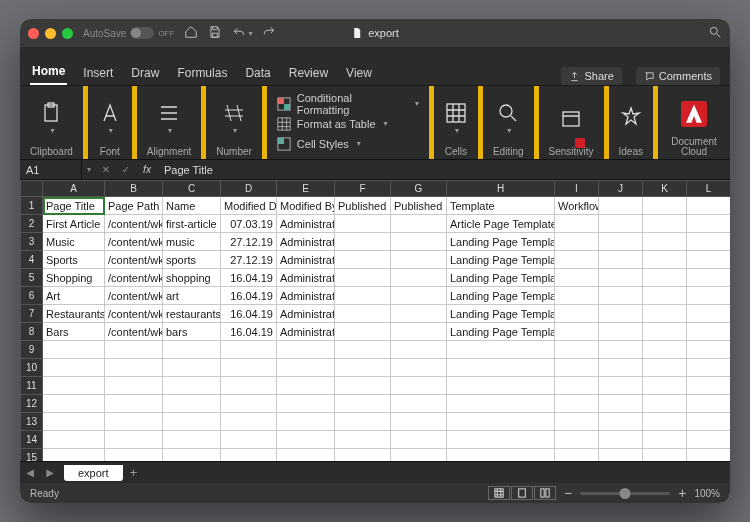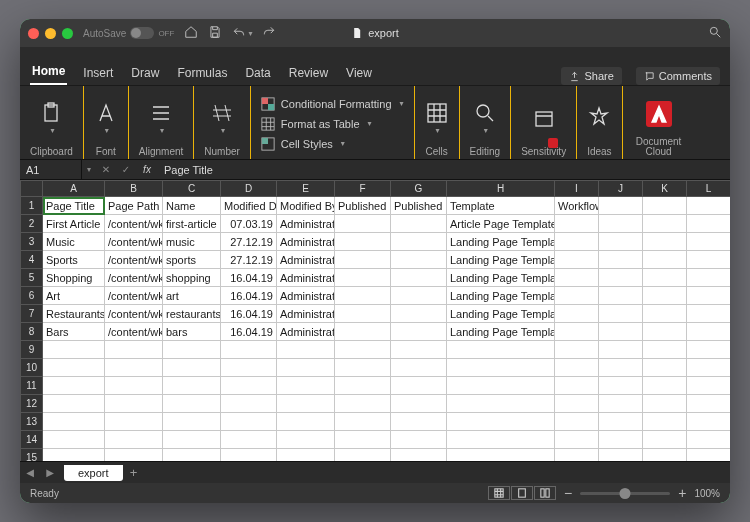--- a/index.html
+++ b/index.html
@@ -22,21 +22,21 @@
   .titlebar .right svg{width:14px;height:14px;stroke:#ccc;fill:none;stroke-width:1.5;}
   
   .tabs { height:39px; background:#2b2b2b; display:flex; align-items:flex-end; padding:0 10px; gap:14px; font-size:12px; color:#d0d0d0; border-bottom:1px solid #1a1a1a;}
   .tab { padding:4px 2px 5px; cursor:pointer;}
   .tab.active{ color:#fff; border-bottom:2px solid #fff; font-weight:600;}
   .tabs .spacer{flex:1;}
   .tabbtn{ background:#3a3a3a; border-radius:3px; padding:3px 8px; font-size:11px; color:#ddd; display:flex; align-items:center; gap:4px;}
   .tabbtn svg{width:11px;height:11px;stroke:#ddd;fill:none;stroke-width:1.8;}
   
   .ribbon { height:74px; background:#2b2b2b; display:flex; border-bottom:1px solid #111; font-size:10px; color:#bbb;}
-  .group { border-right:1px solid #eab308; padding:4px 10px 2px; display:flex; flex-direction:column; align-items:center; justify-content:space-between;}
+  .group { border-right:5px solid #eab308; padding:4px 10px 2px; display:flex; flex-direction:column; align-items:center; justify-content:space-between;}
   .group .top{flex:1; display:flex; align-items:center; justify-content:center;}
   .group .lbl{font-size:10px; color:#aaa; text-align:center;}
   .bigicon{display:flex;flex-direction:column;align-items:center;gap:1px;}
   .bigicon svg{width:24px;height:24px;stroke:#ddd;fill:none;stroke-width:1.3;}
   .chev{font-size:8px;color:#999;margin-left:2px;}
   .tbl-group{align-items:flex-start;}
   .tbl-row{display:flex;align-items:center;gap:6px;font-size:11px;color:#d0d0d0;height:20px;cursor:pointer;}
   .tbl-row svg{width:14px;height:14px;}
   .adobe{width:26px;height:26px;background:#d32027;border-radius:3px;display:flex;align-items:center;justify-content:center;}
   .adobe svg{stroke:#fff;fill:#fff;}

